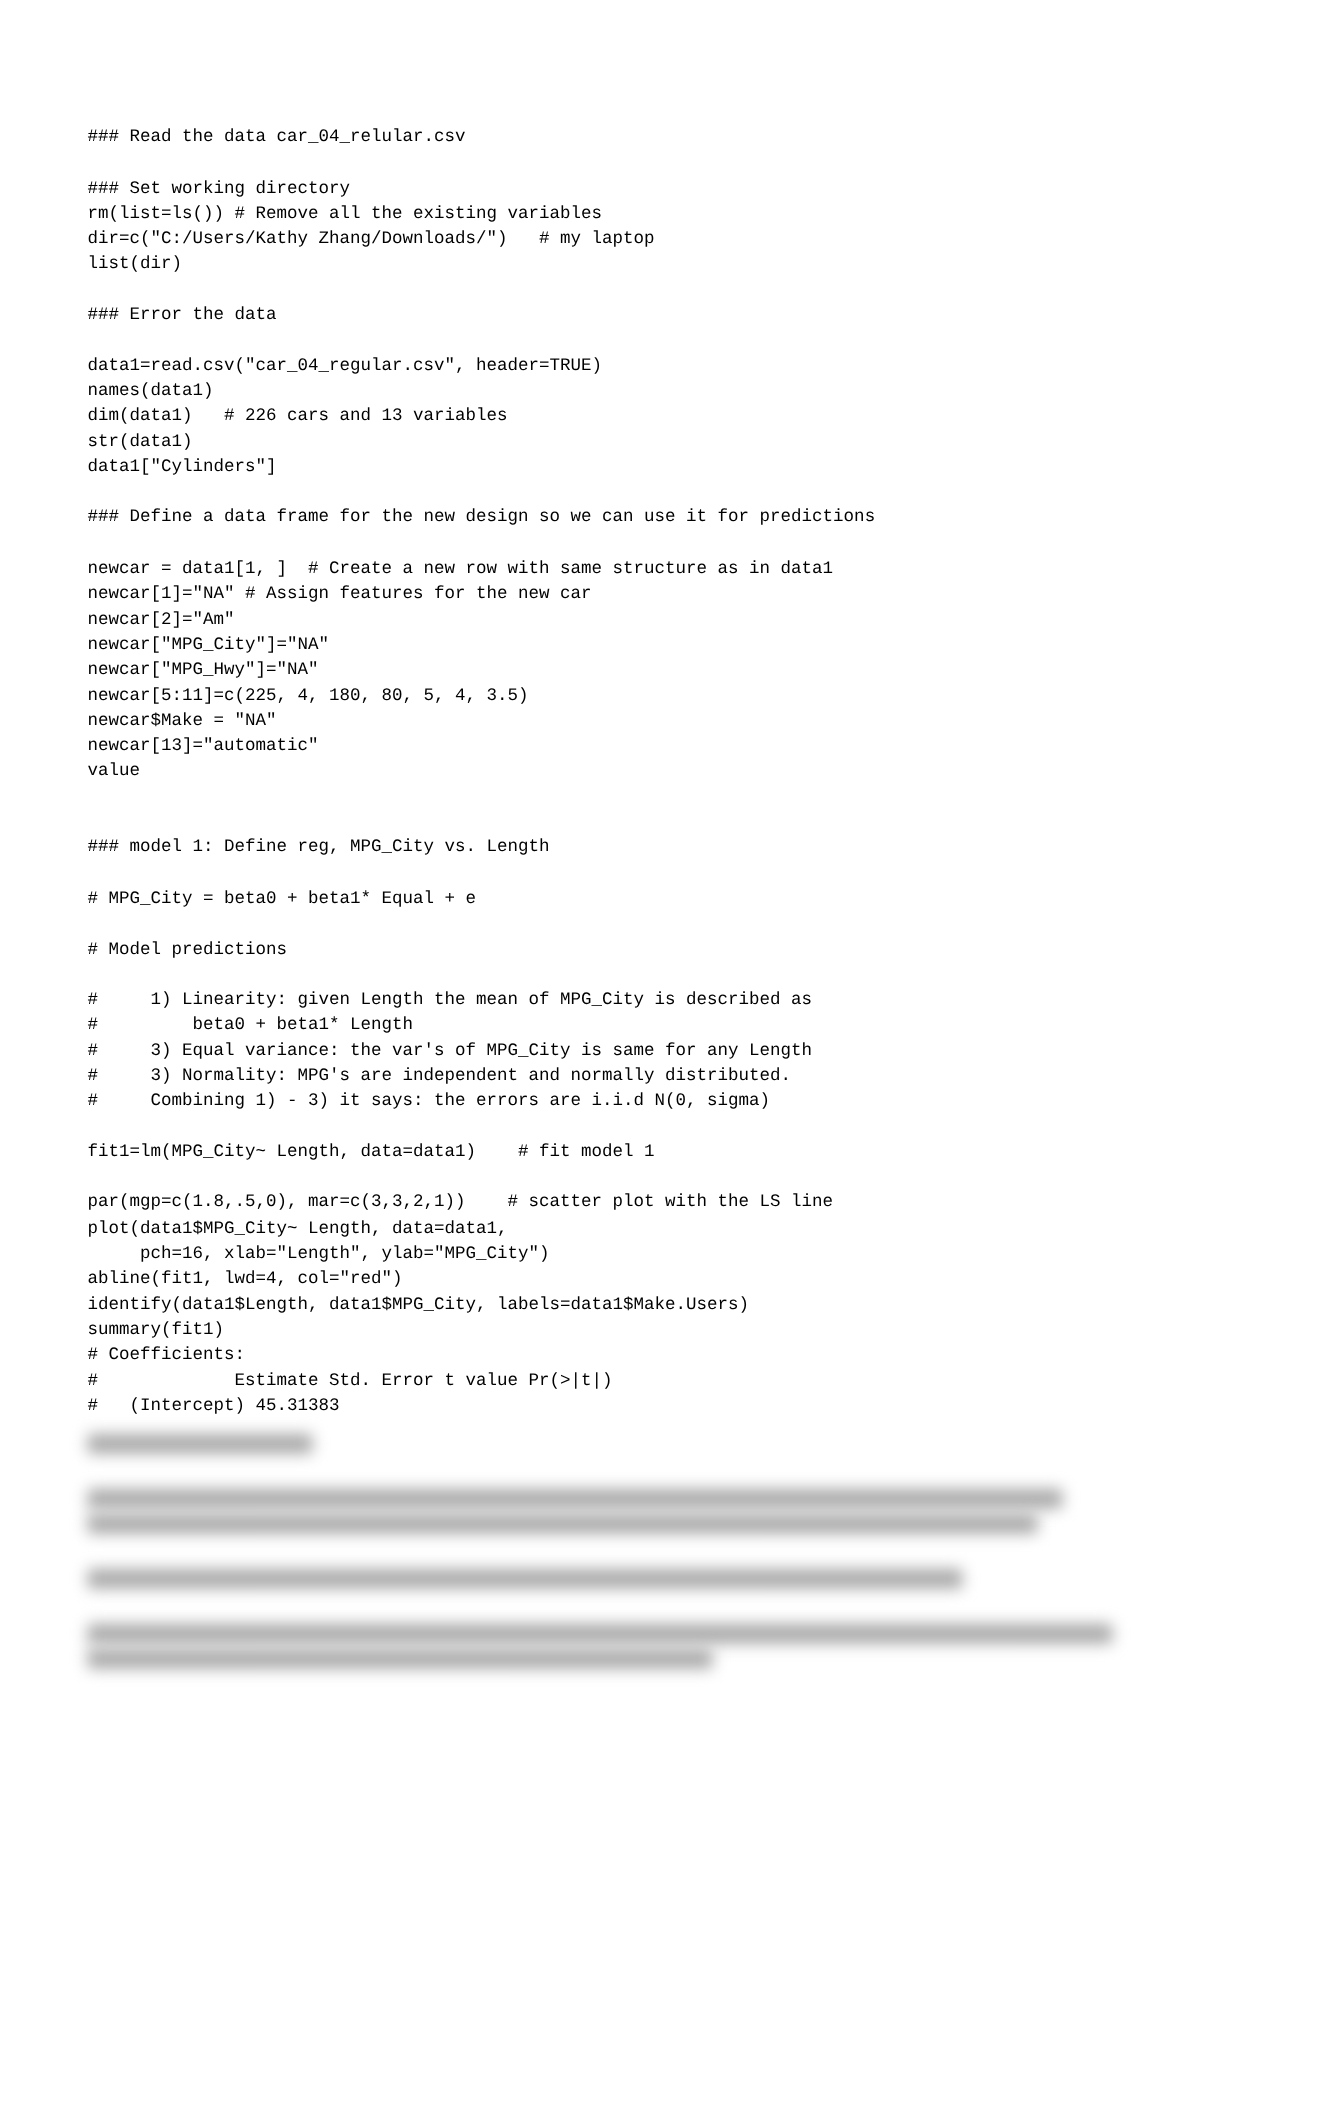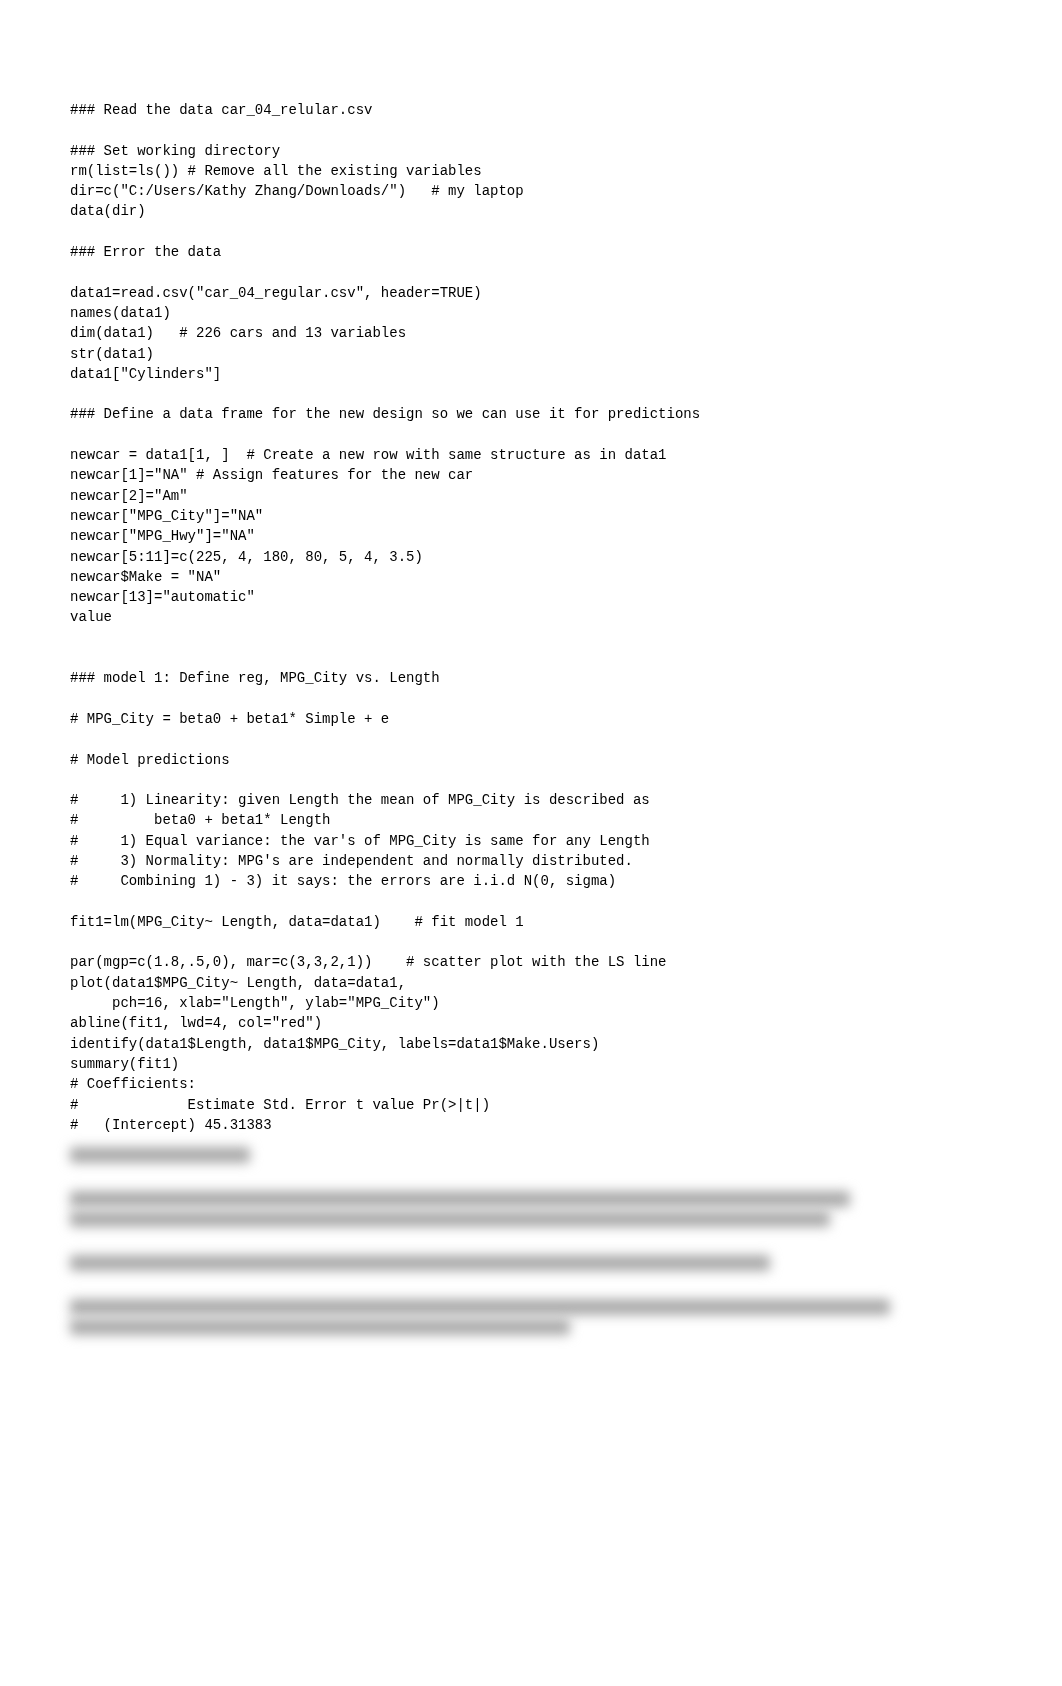--- a/index.html
+++ b/index.html
@@ -43,21 +43,21 @@
     .bl-6 { width: 500px; }
   </style>
 </head>
 <body>
 
 <div class="code-block"><span>### Read the data car_04_relular.csv</span>
 <span></span>
 <span>### Set working directory</span>
 <span>rm(list=ls()) # Remove all the existing variables</span>
 <span>dir=c("C:/Users/Kathy Zhang/Downloads/")   # my laptop</span>
-<span>data(dir)</span>
+<span>list(dir)</span>
 <span></span>
 <span>### Error the data</span>
 <span></span>
 <span>data1=read.csv("car_04_regular.csv", header=TRUE)</span>
 <span>names(data1)</span>
 <span>dim(data1)   # 226 cars and 13 variables</span>
 <span>str(data1)</span>
 <span>data1["Cylinders"]</span>
 <span></span>
 <span>### Define a data frame for the new design so we can use it for predictions</span>
@@ -68,27 +68,27 @@
 <span>newcar["MPG_City"]="NA"</span>
 <span>newcar["MPG_Hwy"]="NA"</span>
 <span>newcar[5:11]=c(225, 4, 180, 80, 5, 4, 3.5)</span>
 <span>newcar$Make = "NA"</span>
 <span>newcar[13]="automatic"</span>
 <span>value</span>
 <span></span>
 <span></span>
 <span>### model 1: Define reg, MPG_City vs. Length</span>
 <span></span>
-<span># MPG_City = beta0 + beta1* Simple + e</span>
+<span># MPG_City = beta0 + beta1* Equal + e</span>
 <span></span>
 <span># Model predictions</span>
 <span></span>
 <span>#     1) Linearity: given Length the mean of MPG_City is described as</span>
 <span>#         beta0 + beta1* Length</span>
-<span>#     1) Equal variance: the var's of MPG_City is same for any Length</span>
+<span>#     3) Equal variance: the var's of MPG_City is same for any Length</span>
 <span>#     3) Normality: MPG's are independent and normally distributed.</span>
 <span>#     Combining 1) - 3) it says: the errors are i.i.d N(0, sigma)</span>
 <span></span>
 <span>fit1=lm(MPG_City~ Length, data=data1)    # fit model 1</span>
 <span></span>
 <span>par(mgp=c(1.8,.5,0), mar=c(3,3,2,1))    # scatter plot with the LS line</span>
 <span>plot(data1$MPG_City~ Length, data=data1,</span>
 <span>     pch=16, xlab="Length", ylab="MPG_City")</span>
 <span>abline(fit1, lwd=4, col="red")</span>
 <span>identify(data1$Length, data1$MPG_City, labels=data1$Make.Users)</span>

